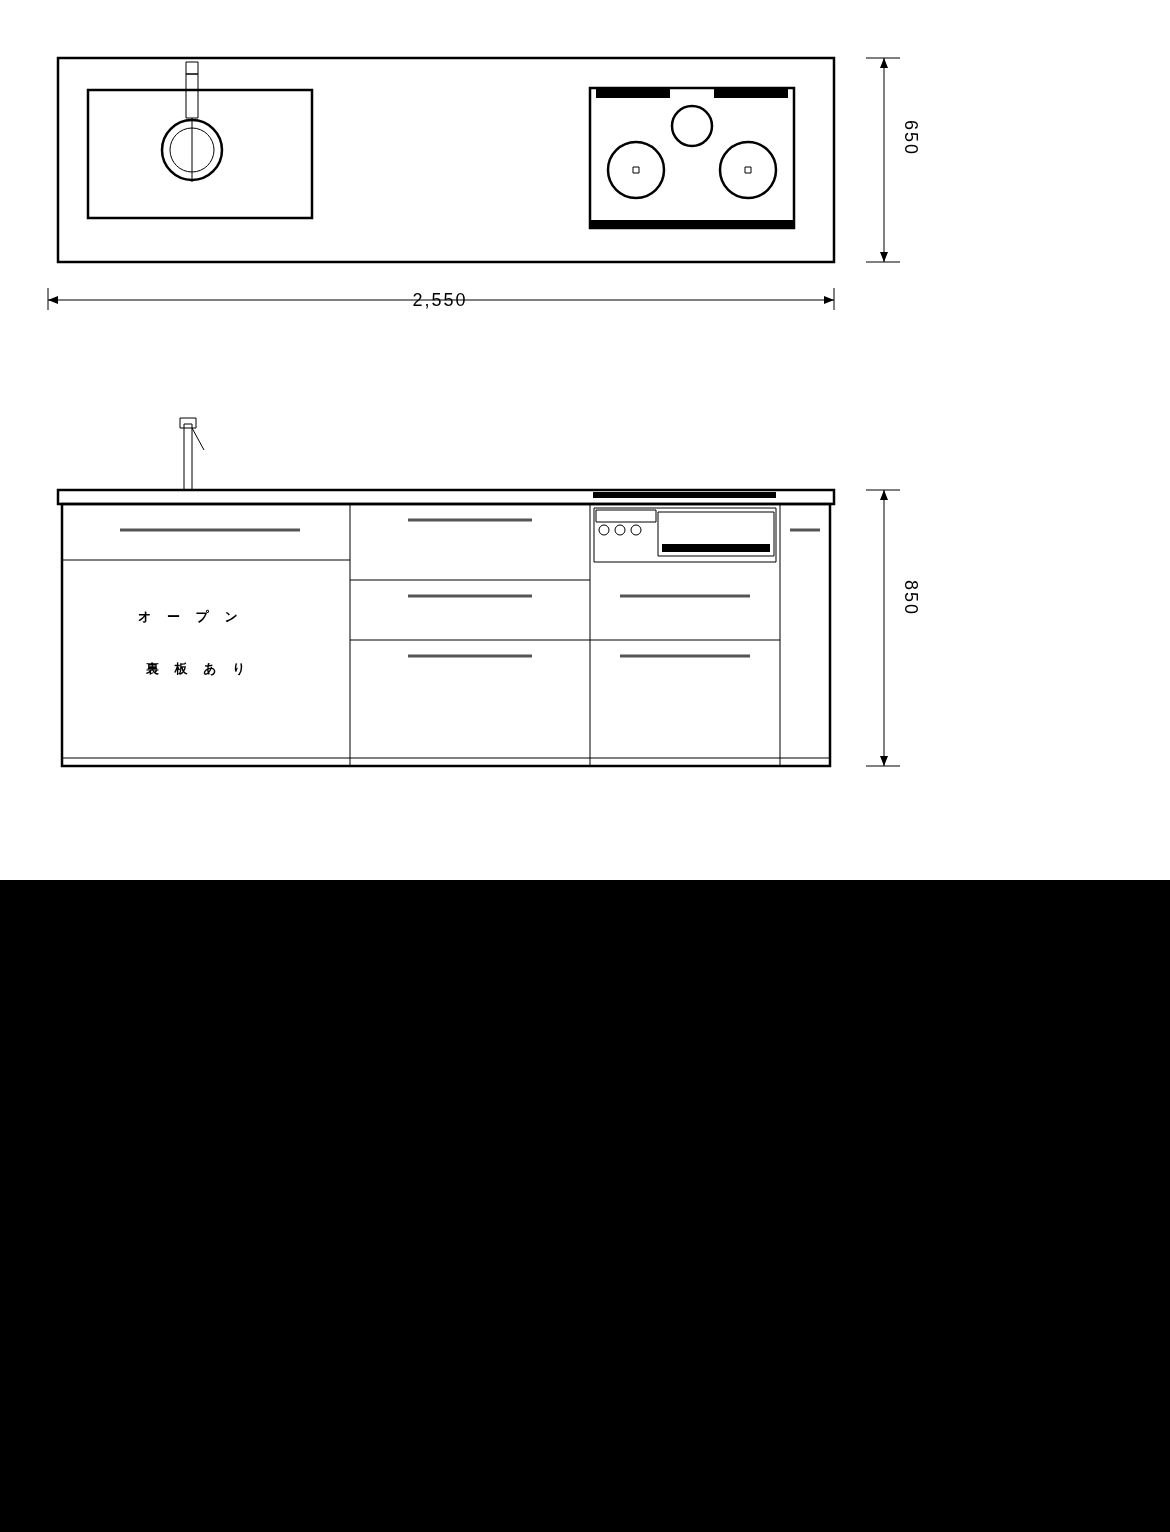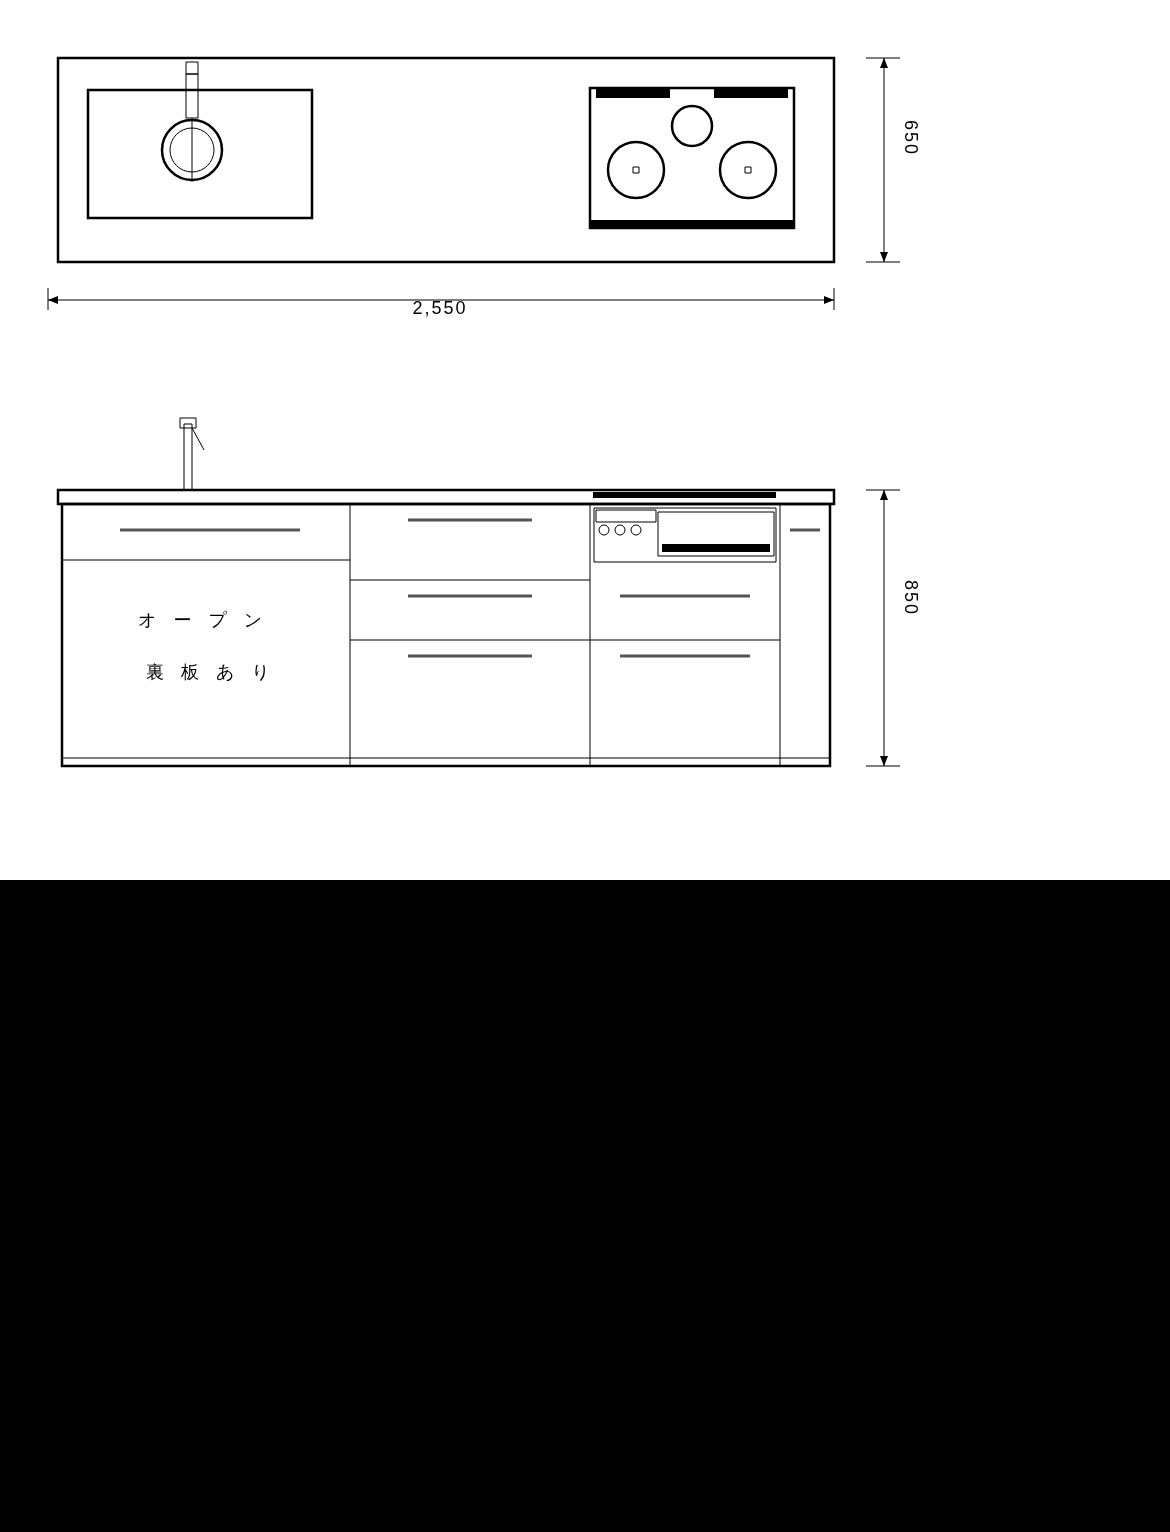--- a/index.html
+++ b/index.html
@@ -23,26 +23,26 @@
   writing-mode:vertical-rl;
   text-orientation:mixed;
   font-size:18px;
   letter-spacing:2px;
 }
 .dim-h{
   position:absolute;
   font-size:18px;
   letter-spacing:2px;
   text-align:center;
-  margin-top:8px;
 }
 .ann{
   position:absolute;
-  font-size:18px;
+  font-size:13px;
   letter-spacing:6px;
+  font-weight:bold;
 }
 svg{position:absolute;left:0;top:0}
 line,rect,circle,path{stroke:#000;fill:none;vector-effect:non-scaling-stroke}
 .thin{stroke-width:1}
 .thick{stroke-width:2.5}
 .fillblack{fill:#000;stroke:none}
 .handle{stroke:#555;stroke-width:3}
 </style>
 </head>
 <body>

